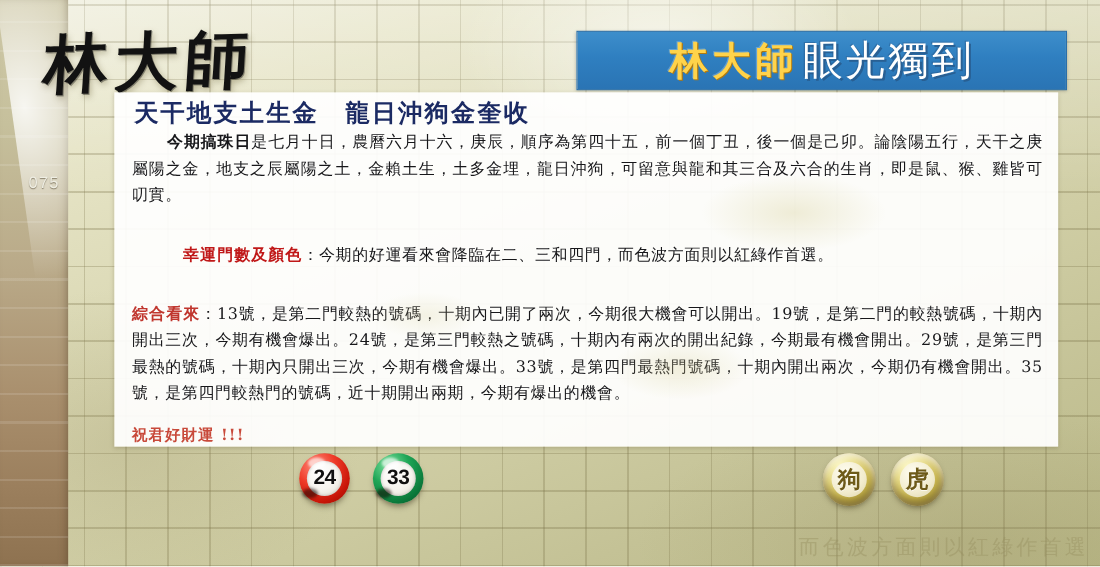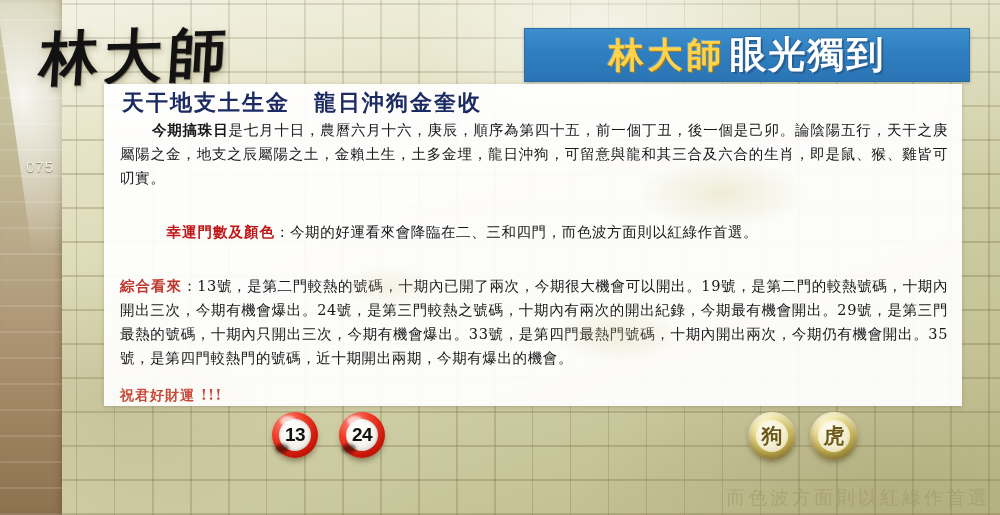--- a/index.html
+++ b/index.html
@@ -78,21 +78,21 @@
     display:flex;align-items:center;justify-content:center;
     overflow:hidden;
   }
   .banner-a{
     font-size:35px;font-weight:bold;letter-spacing:4px;
     font-family:"DejaVu Serif","Liberation Serif",serif;
     color:#ffd34a;
     text-shadow:1px 1px 0 #b07a10, -1px -1px 0 rgba(255,255,255,.25);
   }
   .banner-b{
-    font-size:37px;font-weight:bold;letter-spacing:2px;
+    font-size:37px;font-weight:normal;letter-spacing:2px;
     font-family:"DejaVu Serif","Liberation Serif",serif;
     color:#ffffff;
     margin-left:4px;
     text-shadow:2px 2px 0 rgba(40,90,140,.85), -1px -1px 0 rgba(40,90,140,.5);
     text-align:right;
   }
 
   
   .article{
     position:absolute;left:104px;top:84px;width:858px;height:322px;
@@ -247,25 +247,25 @@
     <div class="para" id="p3">
       <span class="sum-label">綜合看來</span><span>：13號，是第二門較熱的號碼，十期內已開了兩次，今期很大機會可以開出。19號，是第二門的較熱號碼，十期內開出三次，今期有機會爆出。24號，是第三門較熱之號碼，十期內有兩次的開出紀錄，今期最有機會開出。29號，是第三門最熱的號碼，十期內只開出三次，今期有機會爆出。33號，是第四門最熱門號碼，十期內開出兩次，今期仍有機會開出。35號，是第四門較熱門的號碼，近十期開出兩期，今期有爆出的機會。</span>
     </div>
 
     <div class="wish">祝君好財運 !!!</div>
   </div>
 
   <div class="balls">
     <div class="ball red">
       <span class="disc"></span>
-      <span class="num">13</span>
-    </div>
-    <div class="ball red">
+      <span class="num">24</span>
+    </div>
+    <div class="ball green">
       <span class="disc"></span>
-      <span class="num">24</span>
+      <span class="num">33</span>
     </div>
   </div>
 
   <div class="zodiacs">
     <div class="coin">
       <span class="face"></span>
       <span class="glyph">狗</span>
     </div>
     <div class="coin">
       <span class="face"></span>

